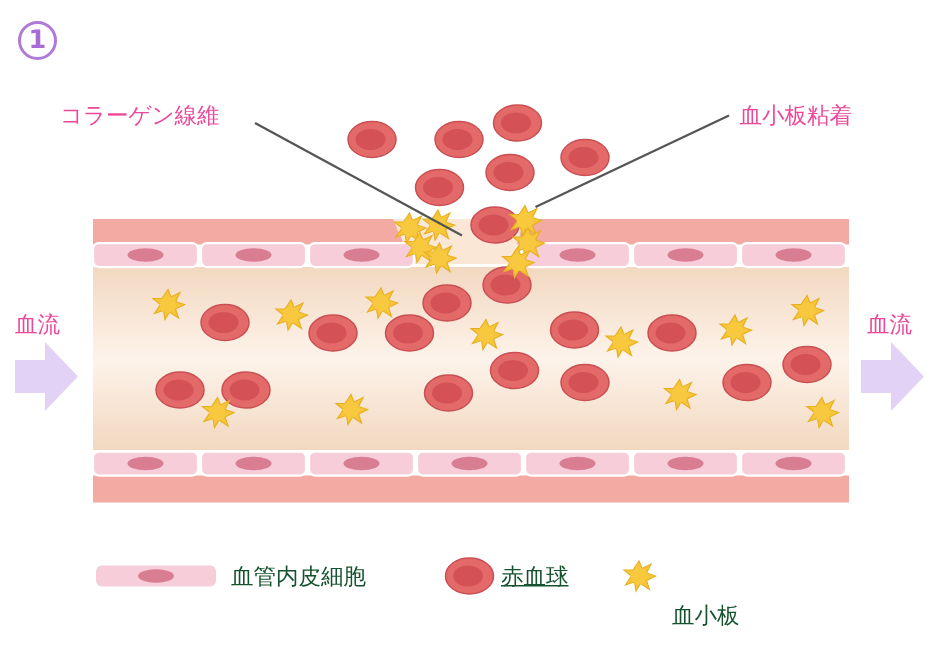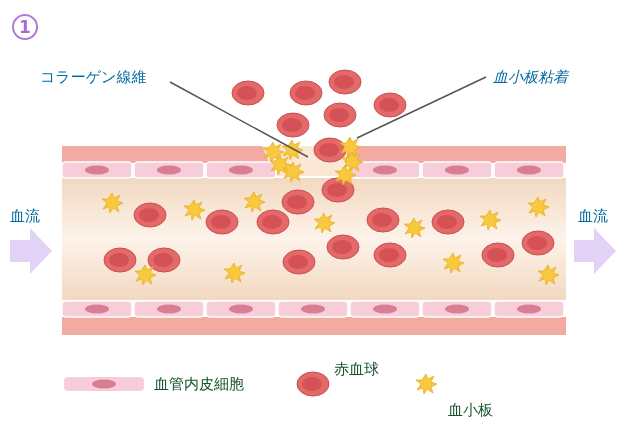--- a/index.html
+++ b/index.html
@@ -2,21 +2,21 @@
 <html><head>
 <meta charset="utf-8">
 <style>
   html, body { margin:0; padding:0; background:#ffffff; }
   body { width:626px; height:434px; position:relative; overflow:hidden;
          font-family:"DejaVu Sans", sans-serif; color:#333; }
   .abs { position:absolute; }
   .badge { left:12px; top:14px; width:26px; height:26px; border:2.5px solid #b07ad8;
            border-radius:50%; color:#a86bd6; font-weight:bold; font-size:17px;
            display:flex; align-items:center; justify-content:center; box-sizing:border-box; }
-  .label { font-size:15px; color:#0369a1; white-space:nowrap; }
+  .label { font-size:15px; color:#ec4899; white-space:nowrap; }
   svg { position:absolute; left:0; top:0; }
   .legend-text { font-size:15px; color:#14532d; }
 </style>
 </head>
 <body>
 
 <div class="abs badge">
     <span>1</span>
   </div>
 
@@ -120,19 +120,19 @@
   <line x1="170" y1="82" x2="308" y2="157" stroke="#555" stroke-width="1.5"></line>
   <line x1="486" y1="77" x2="357" y2="138" stroke="#555" stroke-width="1.5"></line>
 
   <rect x="64" y="377" width="80" height="14" rx="4" fill="#f6cdd8"></rect>
   <ellipse cx="104" cy="384" rx="12" ry="4.5" fill="#d97d92"></ellipse>
   <use href="#rbc" x="313" y="384"></use>
   <use href="#plt" x="426" y="384"></use>
 </svg>
 
 <div class="abs label" style="left:40px;top:68px;">コラーゲン線維</div>
-<div class="abs label" style="left:493px;top:68px;font-style:italic;">血小板粘着</div>
+<div class="abs label" style="left:493px;top:68px;">血小板粘着</div>
 <div class="abs label" style="left:10px;top:207px;">血流</div>
 <div class="abs label" style="left:578px;top:207px;">血流</div>
 
 <div class="abs legend-text" style="left:154px;top:375px;">血管内皮細胞</div>
-<div class="abs legend-text" style="left:334px;top:360px;">赤血球</div>
+<div class="abs legend-text" style="left:334px;top:375px;text-decoration:underline;">赤血球</div>
 <div class="abs legend-text" style="left:448px;top:375px;margin-top:26px;">血小板</div>
 
 </body></html>

